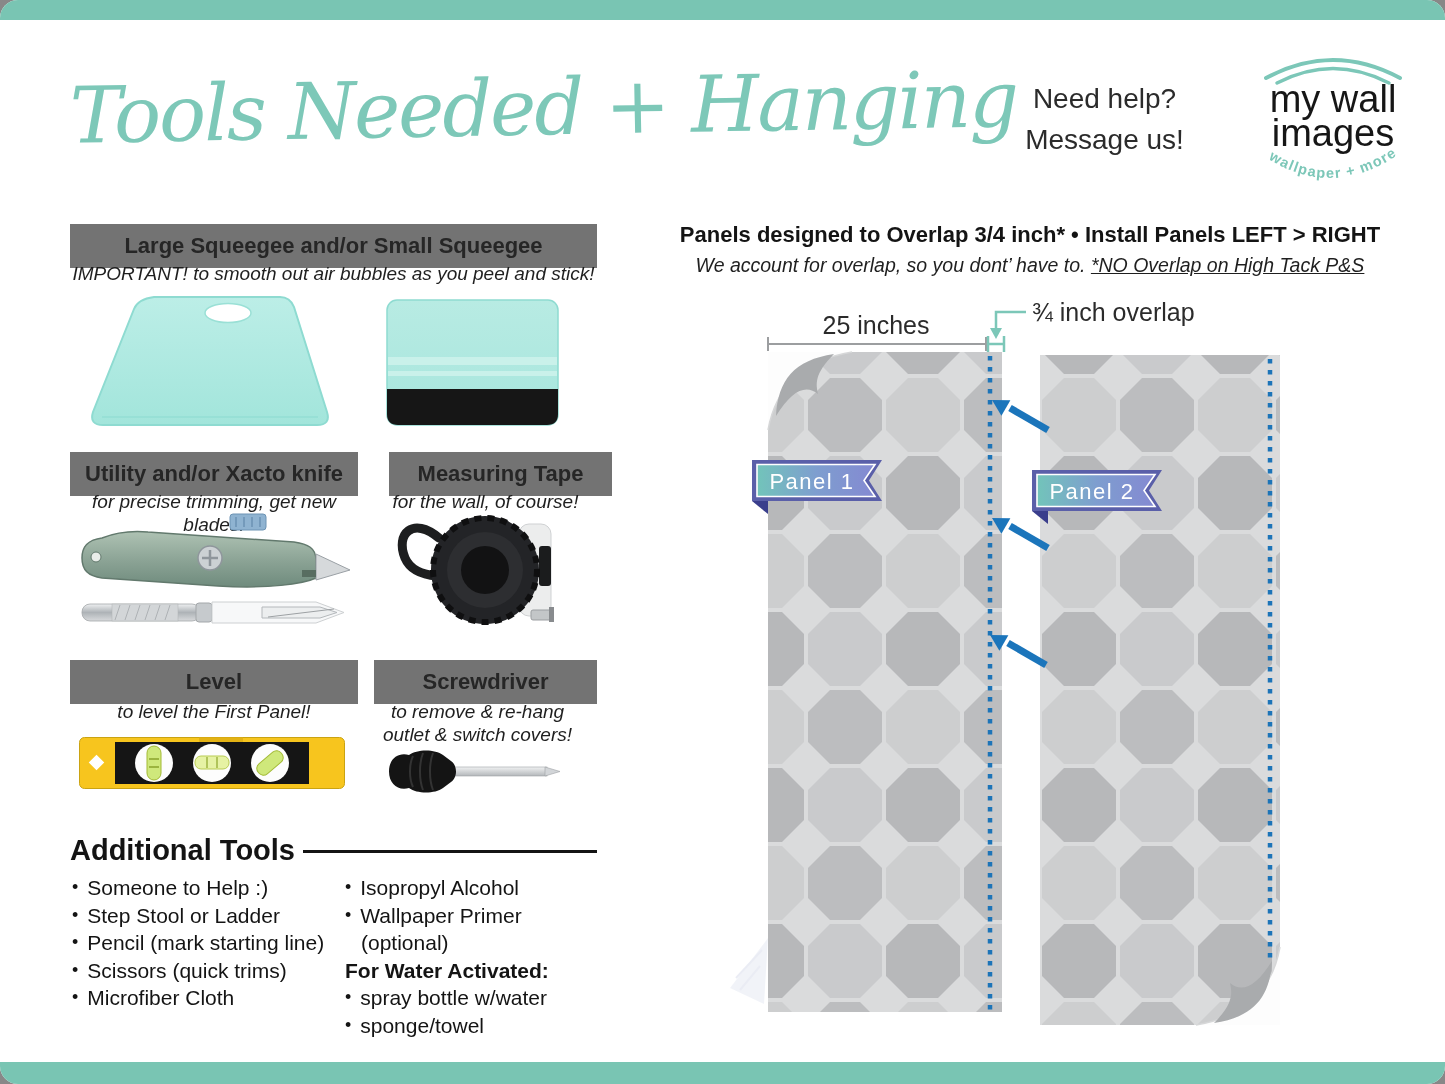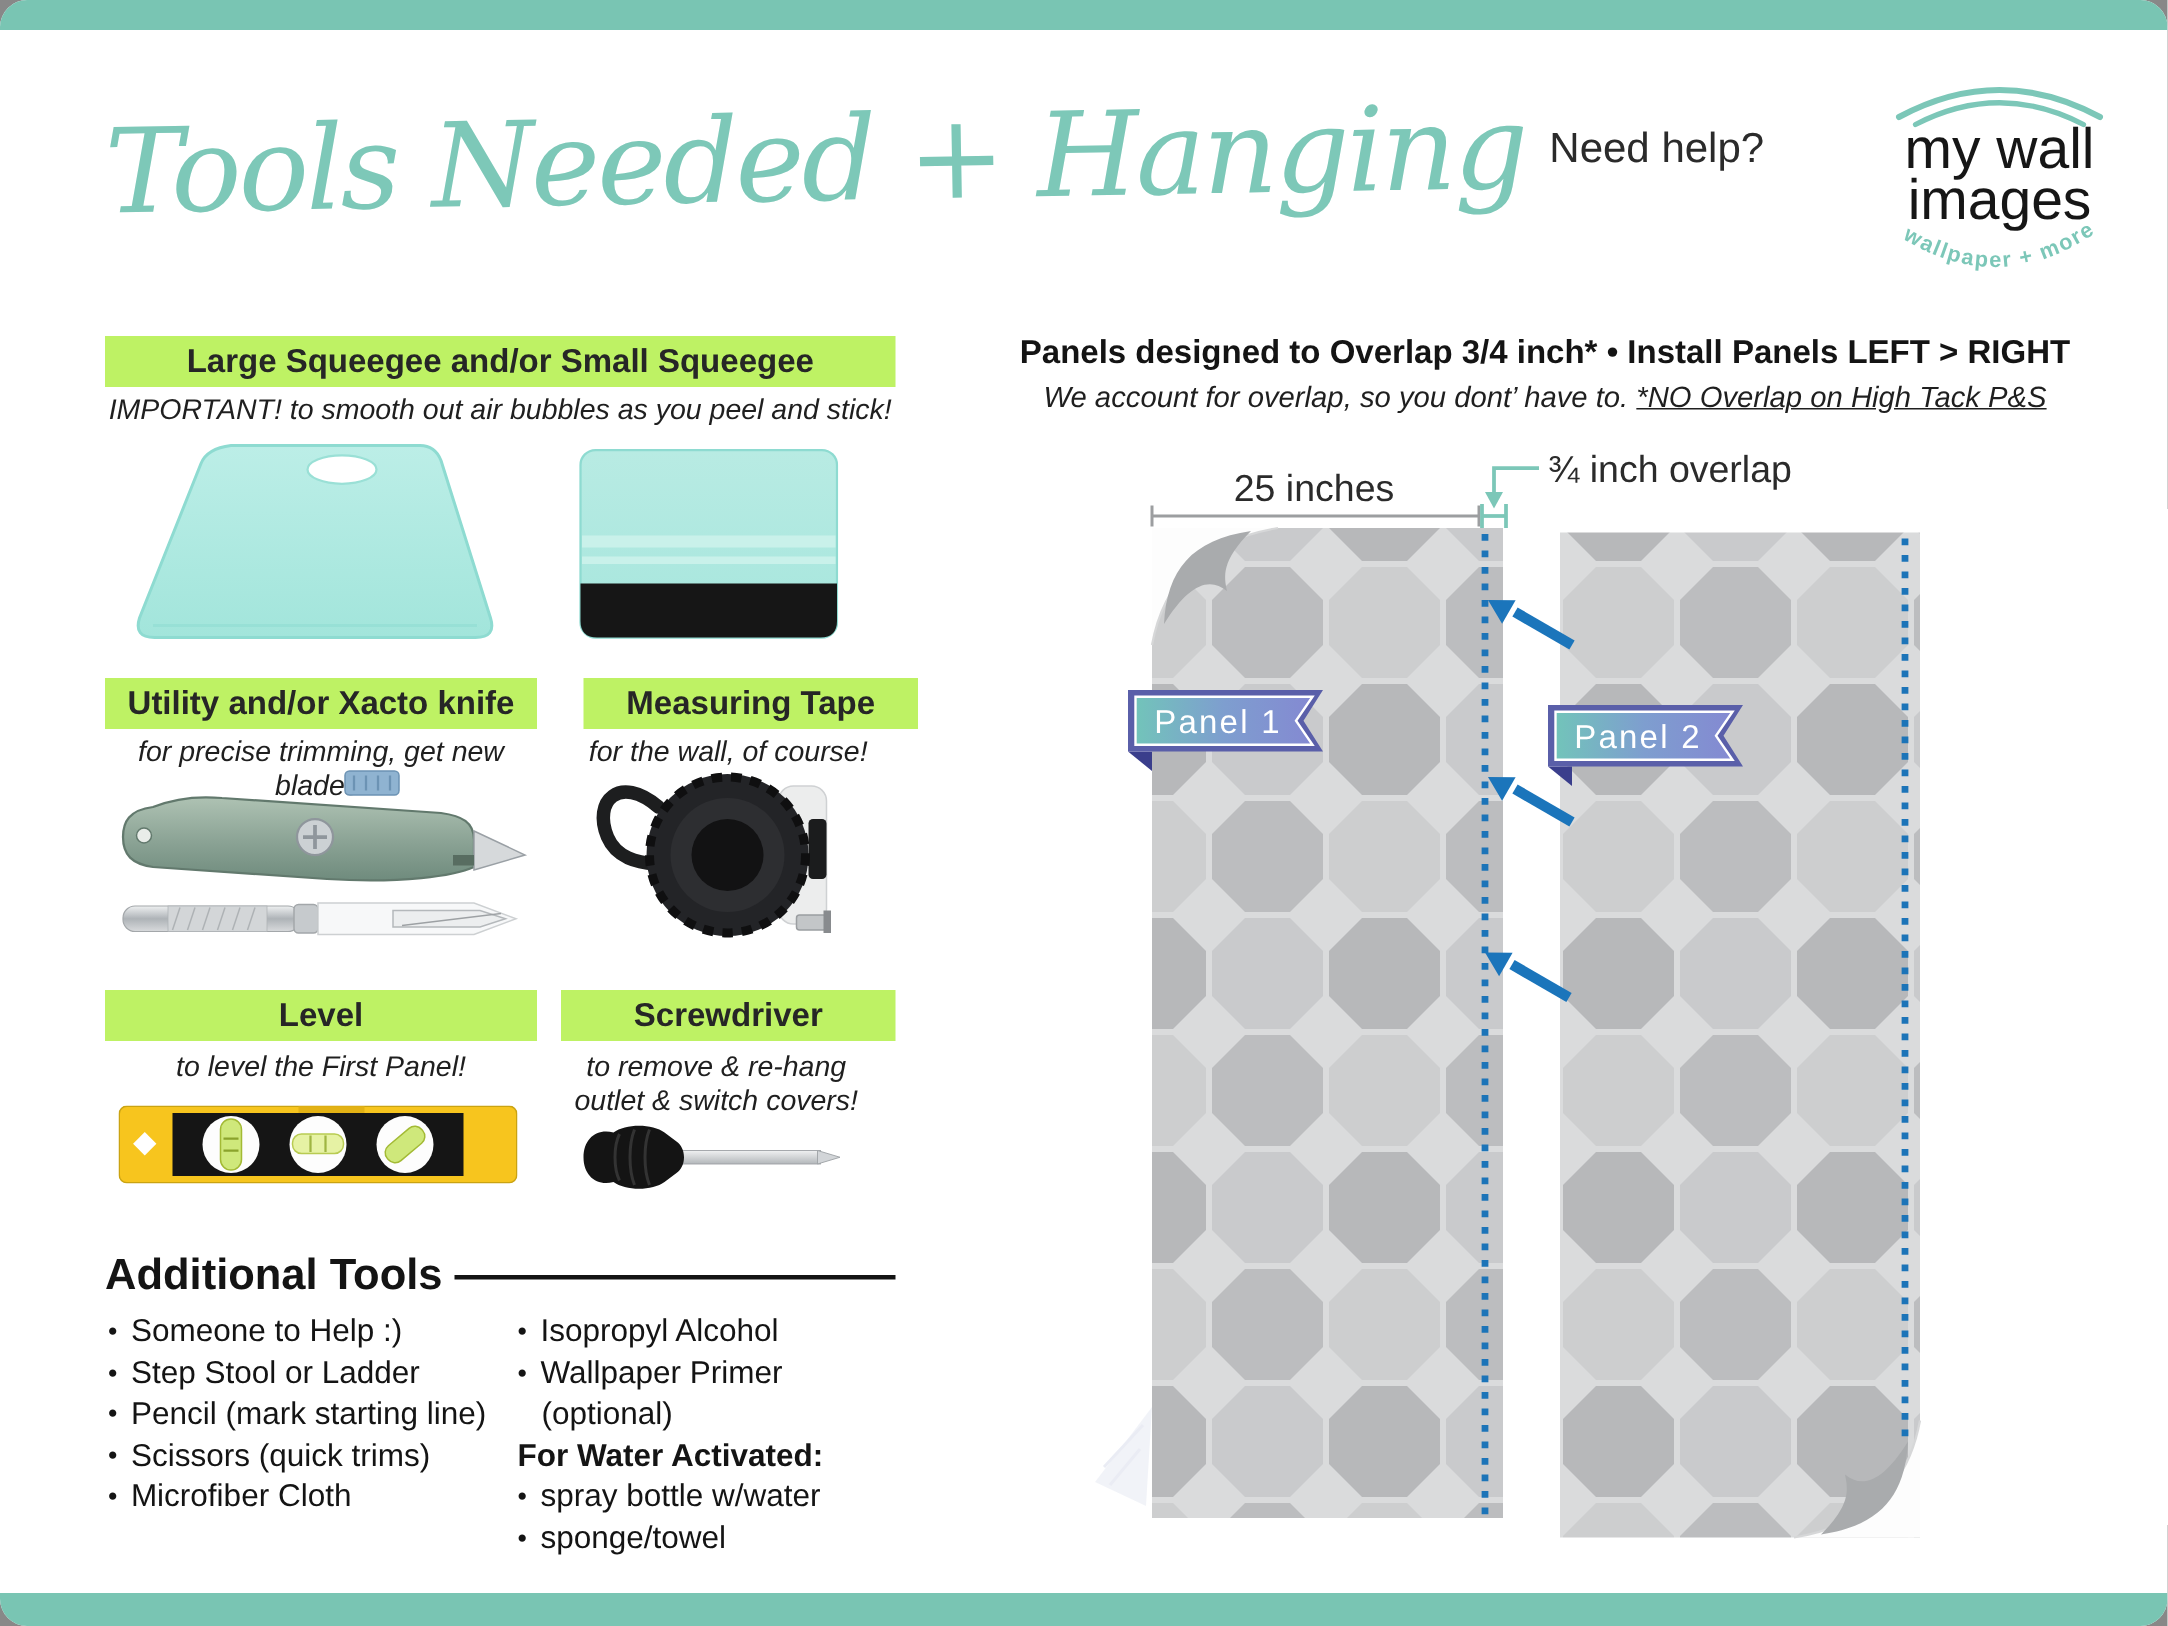--- a/index.html
+++ b/index.html
@@ -20,21 +20,21 @@
     letter-spacing:-2px; transform:rotate(-1deg);
   }
   #help-block {
     position:absolute; left:1002px; top:78px; width:205px;
     text-align:center; font-size:28px; line-height:41px; color:#2b2b2b;
   }
   #logo { position:absolute; left:1248px; top:50px; width:170px; height:152px; }
 
   
   .bar {
-    position:absolute; height:34px; background:#bef264;
+    position:absolute; height:44px; background:#737373;
     display:flex; align-items:center; justify-content:center;
     font-weight:bold; font-size:22px; color:#262626; white-space:nowrap;
   }
   .caption {
     position:absolute; font-style:italic; font-size:19px; line-height:23px;
     text-align:center; color:#1f1f1f;
   }
   .toolimg { position:absolute; }
 
   #sq-bar   { left:70px;  top:224px; width:527px; }
@@ -80,20 +80,21 @@
 <body>
 
 <div id="page">
 
   <div id="top-bar" class="teal-bar"></div>
 
   <div id="script-title">Tools Needed + Hanging</div>
 
   <div id="help-block">
     <div>Need help?</div>
+    <div>Message us!</div>
   </div>
 
   <div id="logo">
     <svg width="170" height="152" viewBox="0 0 170 152">
       <path d="M18 28 Q85 -8 152 28" fill="none" stroke="#7cc7b8" stroke-width="4" stroke-linecap="round"></path>
       <path d="M29 33 Q85 4 141 33" fill="none" stroke="#7cc7b8" stroke-width="3.5" stroke-linecap="round"></path>
       <text x="85" y="62" text-anchor="middle" font-size="38" fill="#161616">my wall</text>
       <text x="85" y="96" text-anchor="middle" font-size="38" fill="#161616">images</text>
       <defs>
           <path id="tagarc" d="M22 110 Q85 148 148 106"></path>

